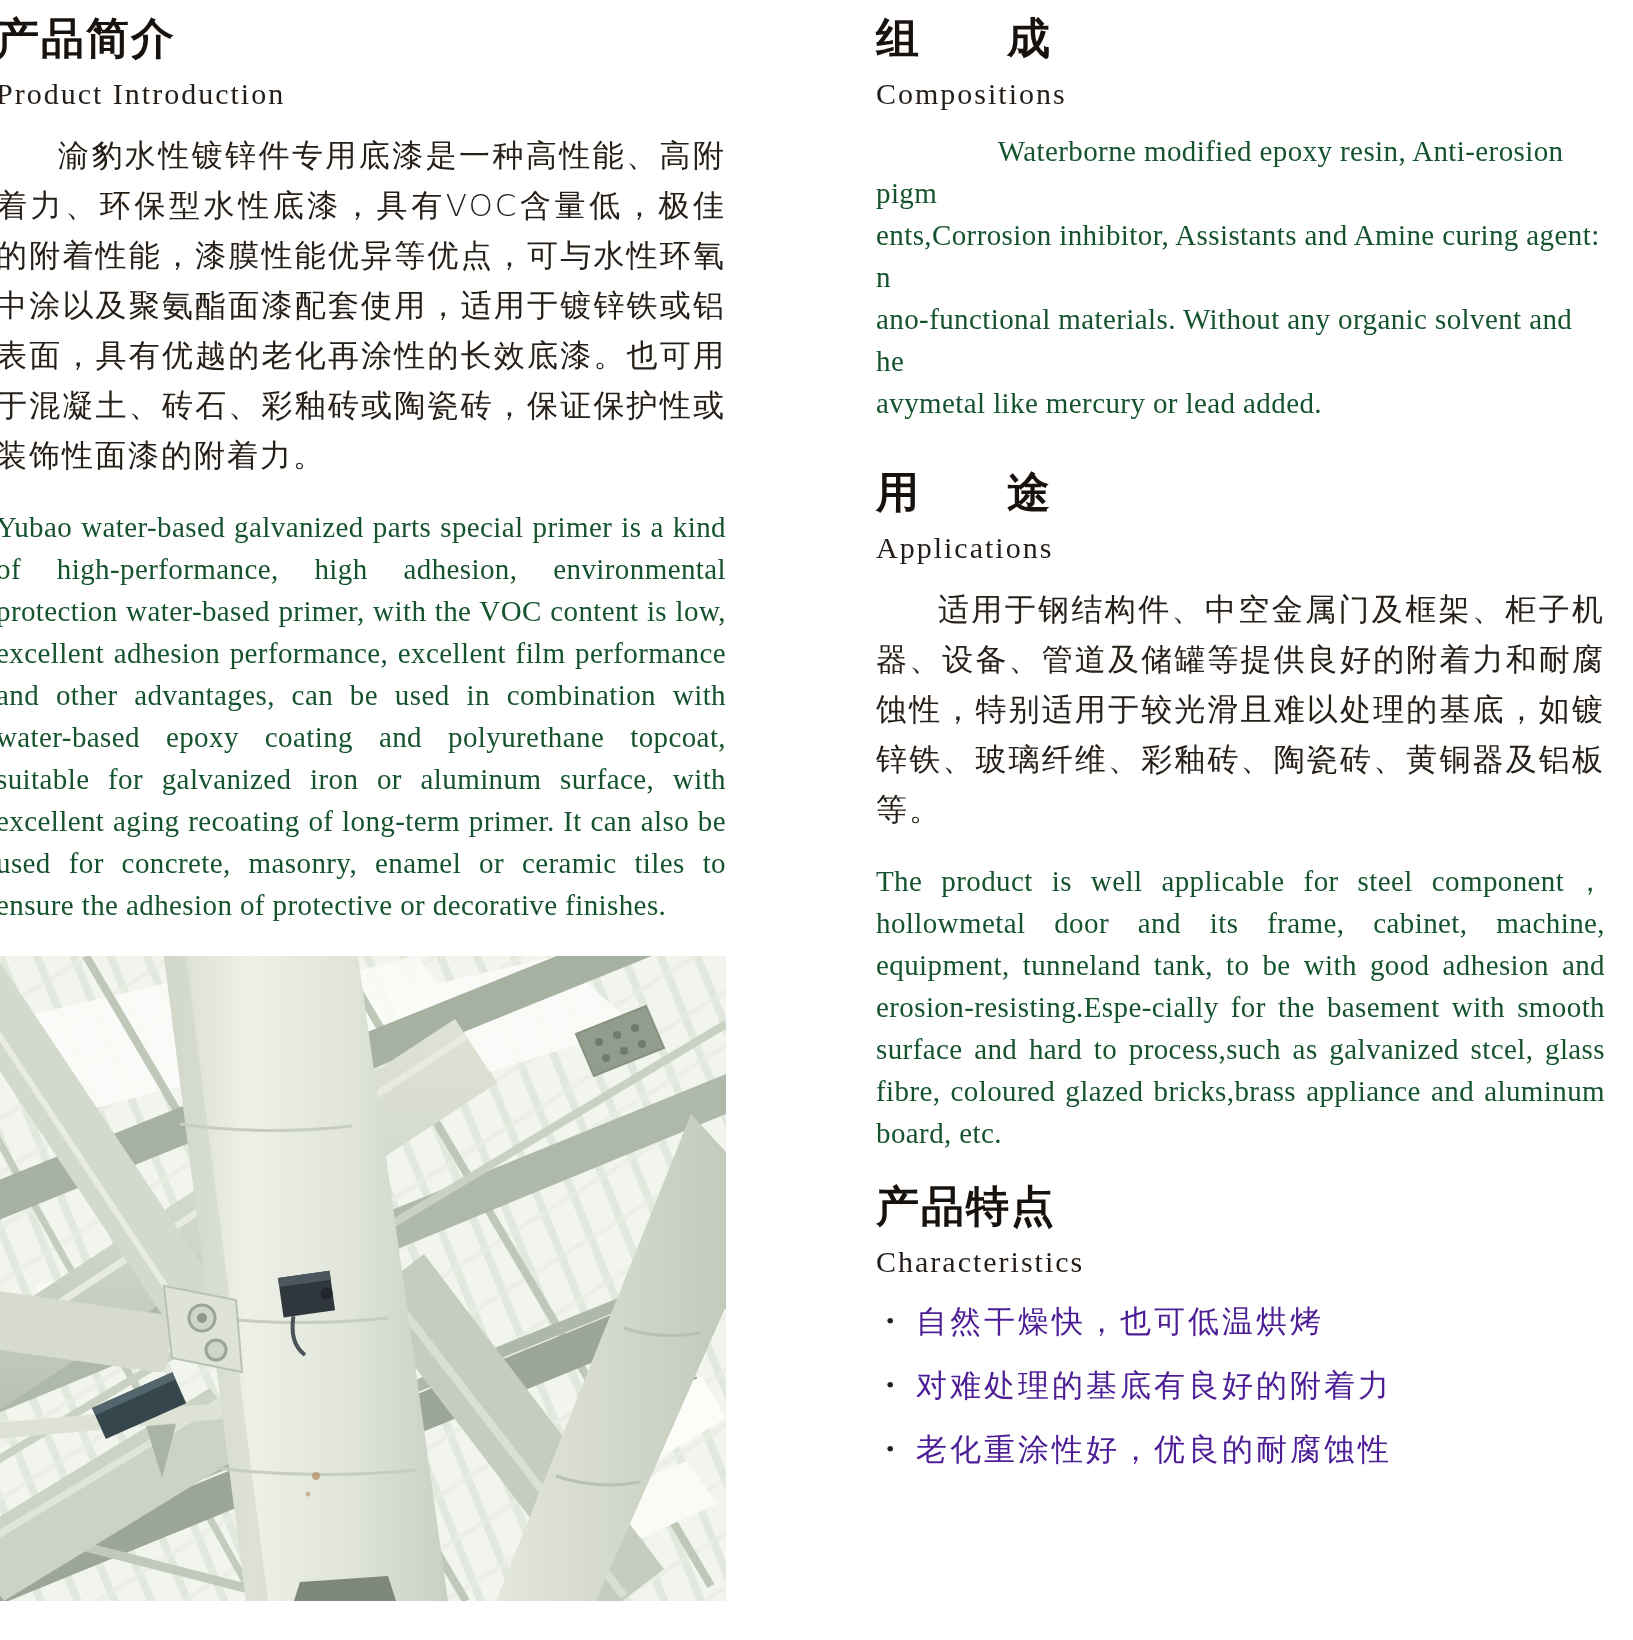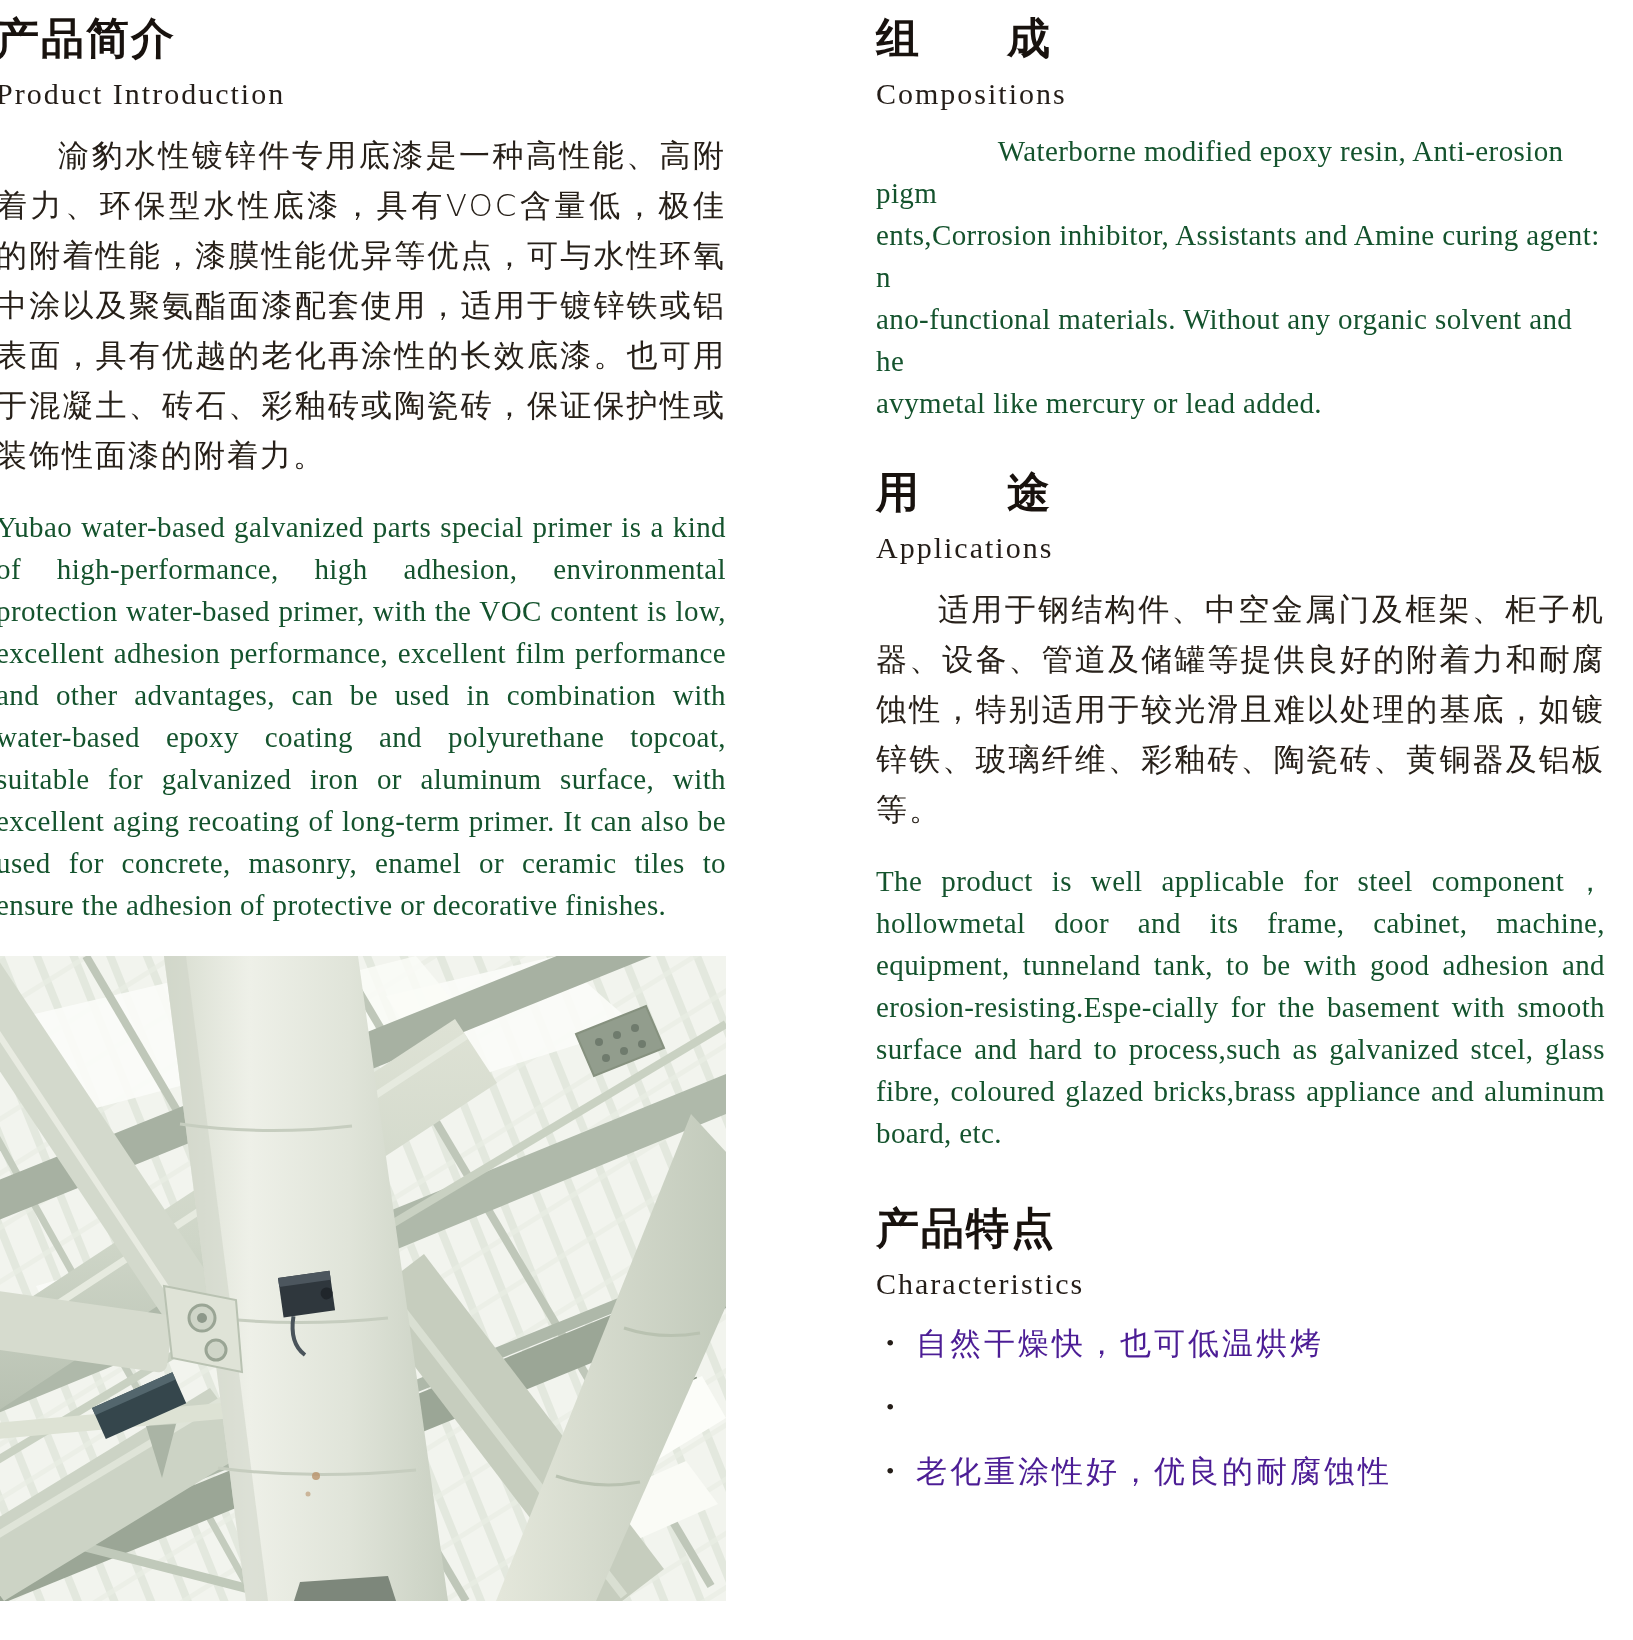--- a/index.html
+++ b/index.html
@@ -64,21 +64,21 @@
     margin:0;
   }
   .p-en.prewrap{
     white-space:pre-line;
     text-align:left;
   }
   .p-en.indented{text-indent:4.2em;}
   .col-left .p-zh{margin-bottom:12px;}
   .section{margin:0;}
   .section.apps{margin-top:44px;}
-  .section.chars{margin-top:50px;}
+  .section.chars{margin-top:28px;}
   .section .p-zh{margin-bottom:26px;}
   ul.feature-list{
     list-style:none;margin:8px 0 0 0;padding:0 0 0 10px;
   }
   ul.feature-list li{
     display:flex;
     align-items:flex-start;
     margin:0 0 18px 0;
   }
   ul.feature-list li .blt{
@@ -255,20 +255,21 @@
     <div class="section chars">
       <h1 class="zh-head">产品特点</h1>
       <h2 class="en-head">Characteristics</h2>
       <ul class="feature-list">
         <li>
           <span class="blt">•</span>
           <span class="li-zh">自然干燥快，也可低温烘烤</span>
         </li>
         <li>
           <span class="blt">•</span>
+          <span class="li-zh">对难处理的基底有良好的附着力</span>
         </li>
         <li>
           <span class="blt">•</span>
           <span class="li-zh">老化重涂性好，优良的耐腐蚀性</span>
         </li>
 
       </ul>
     </div>
 
   </div>

